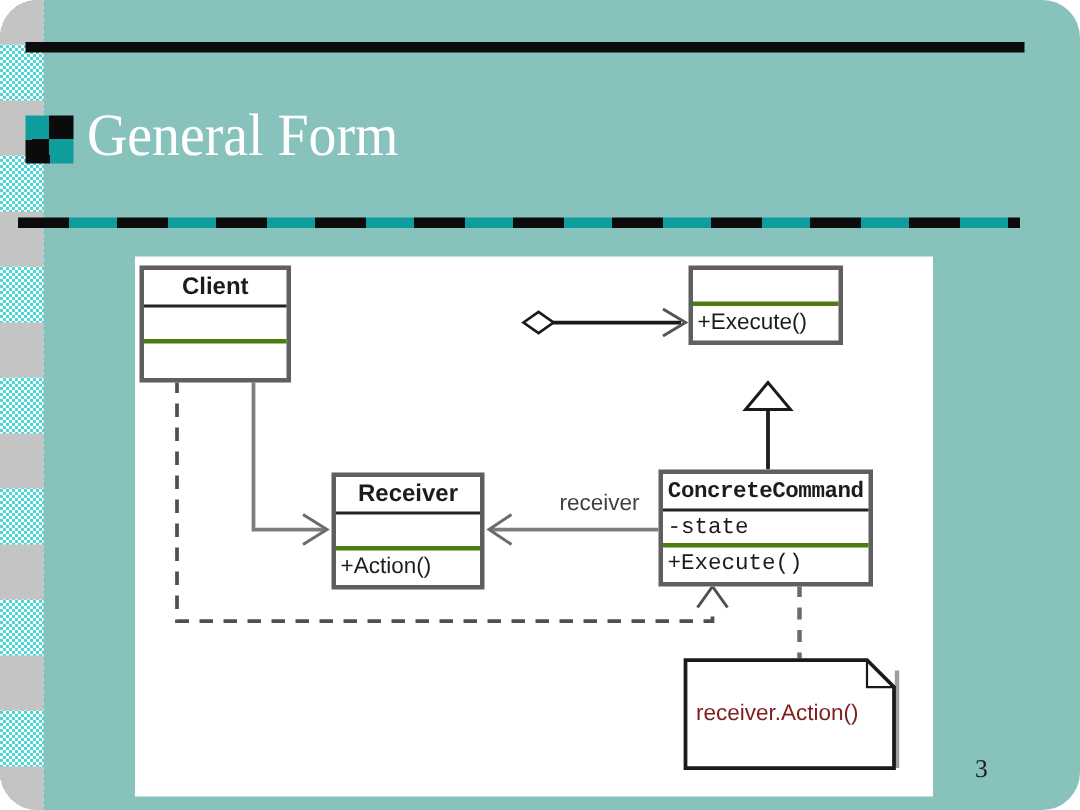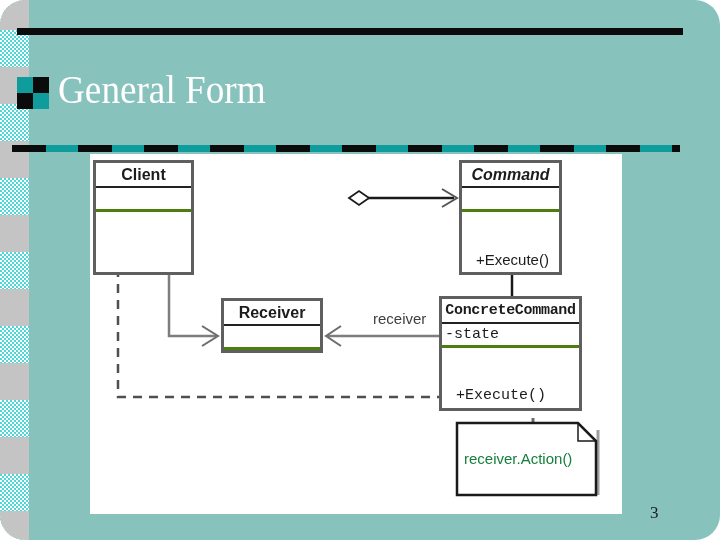--- a/index.html
+++ b/index.html
@@ -27,32 +27,32 @@
     position:absolute;left:58px;top:66px;margin:0;
     font-family:"Liberation Serif",serif;font-weight:400;font-size:40px;color:#ffffff;
     transform:scaleX(.93);transform-origin:left top;white-space:nowrap;
   }
 
   .dashed-rule{
     position:absolute;left:12px;top:145px;width:668px;height:7px;
     background:repeating-linear-gradient(90deg,#0b0b0b 0 34px,#0f9c9c 34px 66px);
   }
 
-  .panel{position:absolute;left:90px;top:154px;width:532px;height:360px;background:#ffffff;}
+  .panel{position:absolute;left:90px;top:171px;width:532px;height:360px;background:#ffffff;}
   .panel svg{position:absolute;left:0;top:0;}
 
   .uml-class{position:absolute;background:#ffffff;border:3px solid #5f5f5f;box-sizing:border-box;color:#1c1c1c;}
   .uml-class .name{height:23px;line-height:23px;text-align:center;font-weight:bold;font-size:16px;border-bottom:2px solid #222222;white-space:nowrap;overflow:hidden;}
   .uml-class .attrs{height:21px;line-height:21px;border-bottom:3px solid #4d7c0f;font-size:15px;padding:0 3px;white-space:nowrap;}
-  .uml-class .ops{height:23px;line-height:22px;font-size:15px;padding:0 14px;white-space:nowrap;margin-top:37px;}
+  .uml-class .ops{height:23px;line-height:22px;font-size:15px;padding:0 3px;white-space:nowrap;}
   .uml-class.abstract .name{font-style:italic;}
   .uml-class.wide .name{font-size:15px;letter-spacing:-0.3px;}
 
   .assoc-label{position:absolute;left:283px;top:156px;font-size:15px;color:#3f3f3f;}
-  .note-text{position:absolute;left:374px;top:296px;font-size:15px;color:#15803d;white-space:nowrap;}
+  .note-text{position:absolute;left:374px;top:296px;font-size:15px;color:#7f1d1d;white-space:nowrap;}
 
   .page-number{position:absolute;left:650px;top:503px;font-family:"Liberation Serif",serif;font-size:17px;color:#1d1d1d;}
 </style>
 </head>
 <body>
 
 <div class="slide">
 
   <div class="left-stripe"></div>
   <div class="top-rule"></div>
@@ -88,28 +88,28 @@
     </svg>
 
     <div class="uml-class" style="left:3px;top:6px;width:101px;">
       <div class="name">Client</div>
       <div class="attrs"></div>
       <div class="ops"></div>
     </div>
 
 
     <div class="uml-class abstract" style="left:369px;top:6px;width:103px;">
-      <div class="name">Command</div>
       <div class="attrs"></div>
       <div class="ops">+Execute()</div>
     </div>
 
     <div class="uml-class" style="left:131px;top:144px;width:102px;">
       <div class="name">Receiver</div>
       <div class="attrs"></div>
+      <div class="ops">+Action()</div>
     </div>
 
     <div class="uml-class wide" style="left:349px;top:142px;width:143px;font-family:Liberation Mono, monospace;">
       <div class="name">ConcreteCommand</div>
       <div class="attrs">-state</div>
       <div class="ops">+Execute()</div>
     </div>
 
     <div class="assoc-label">receiver</div>
     <div class="note-text">receiver.Action()</div>

